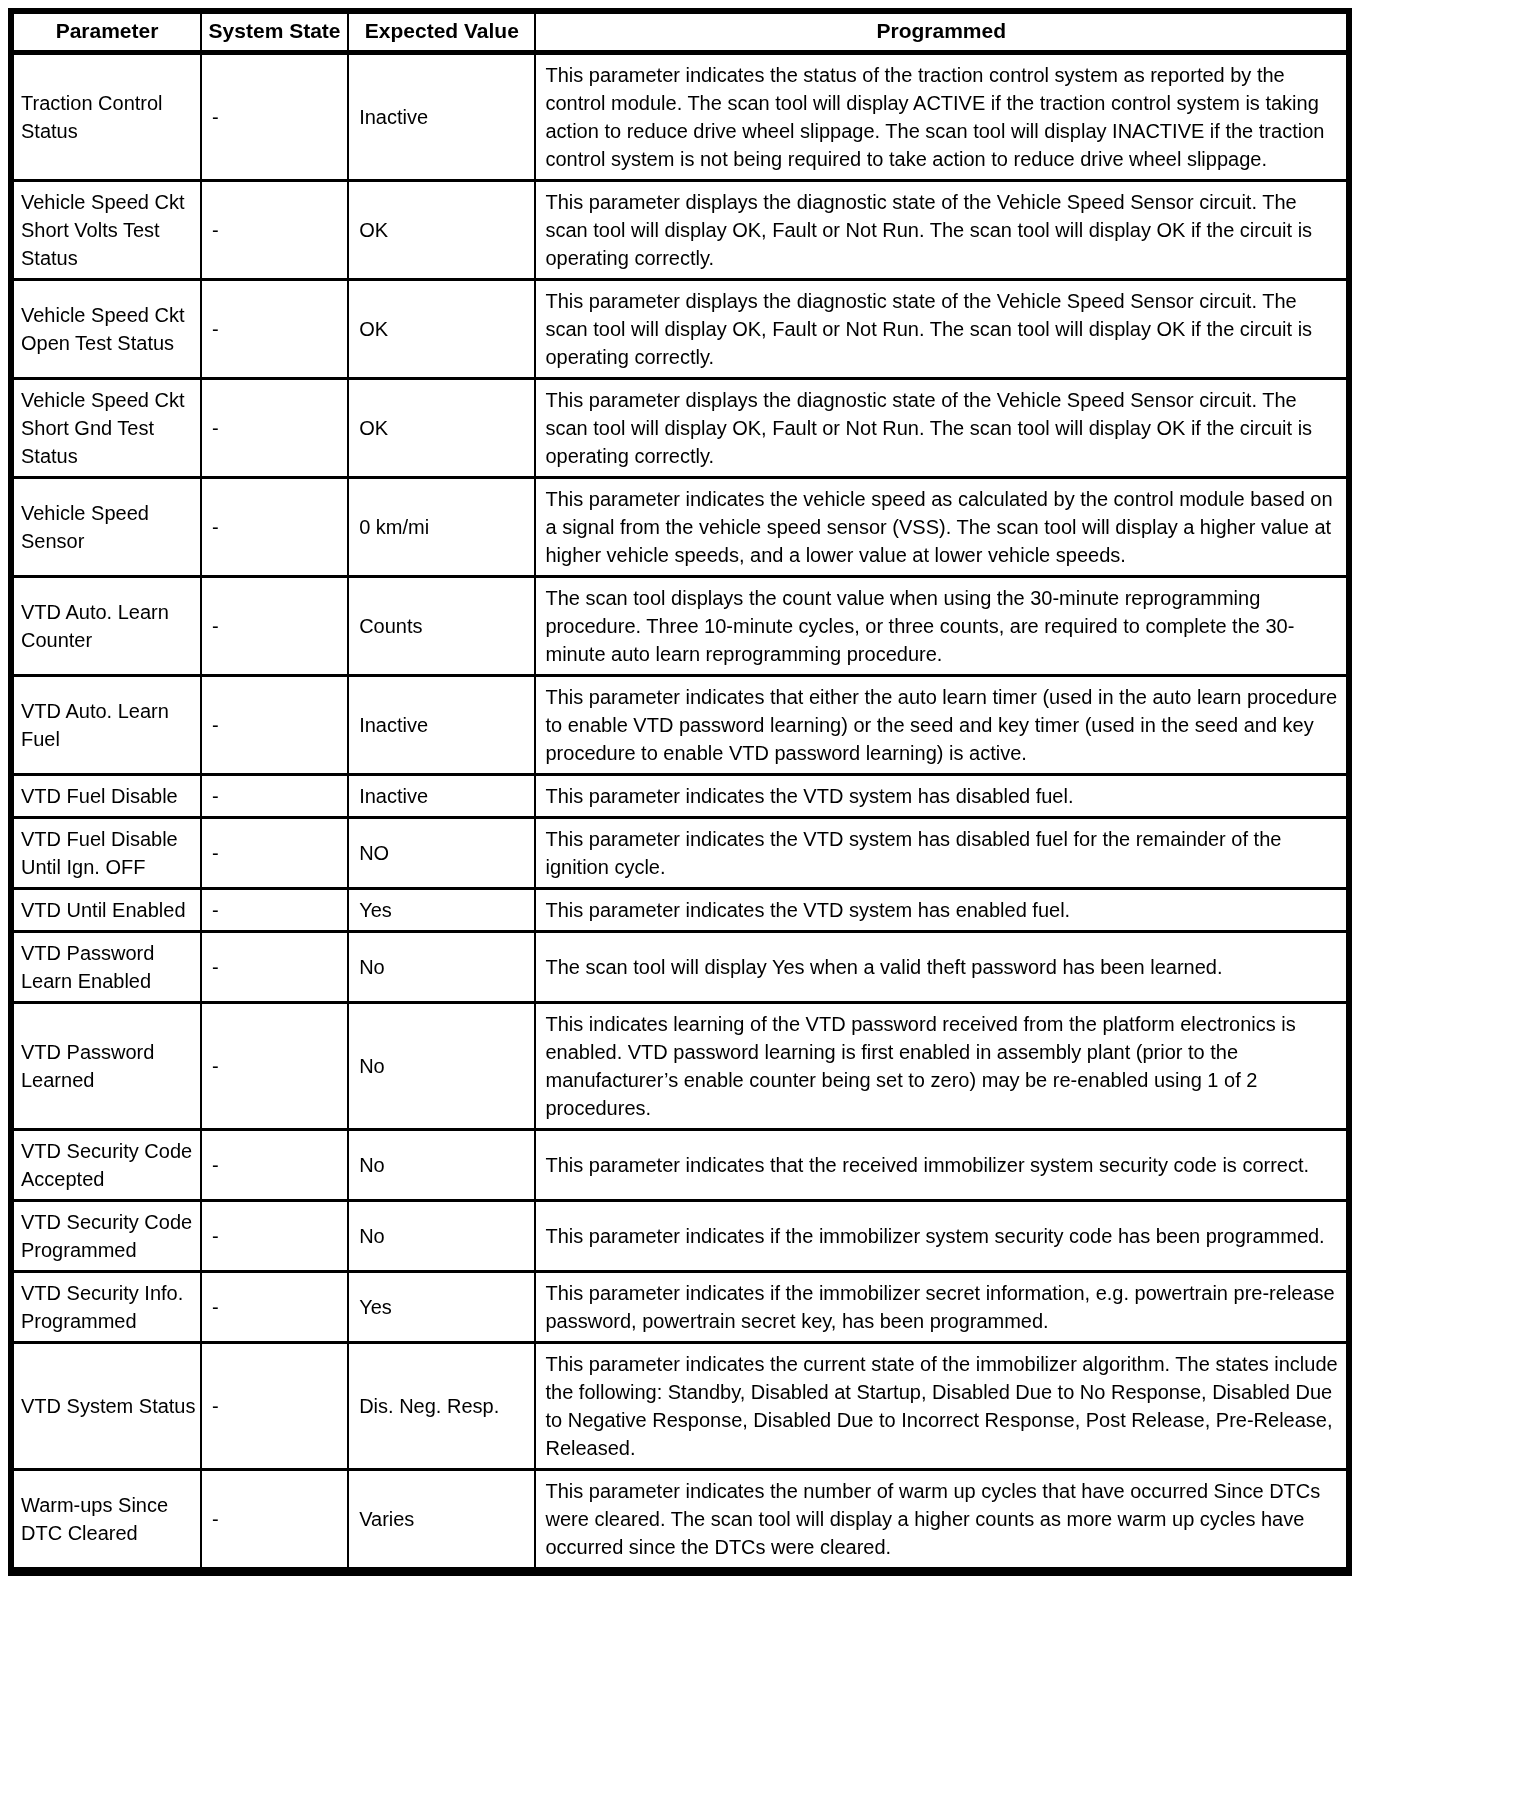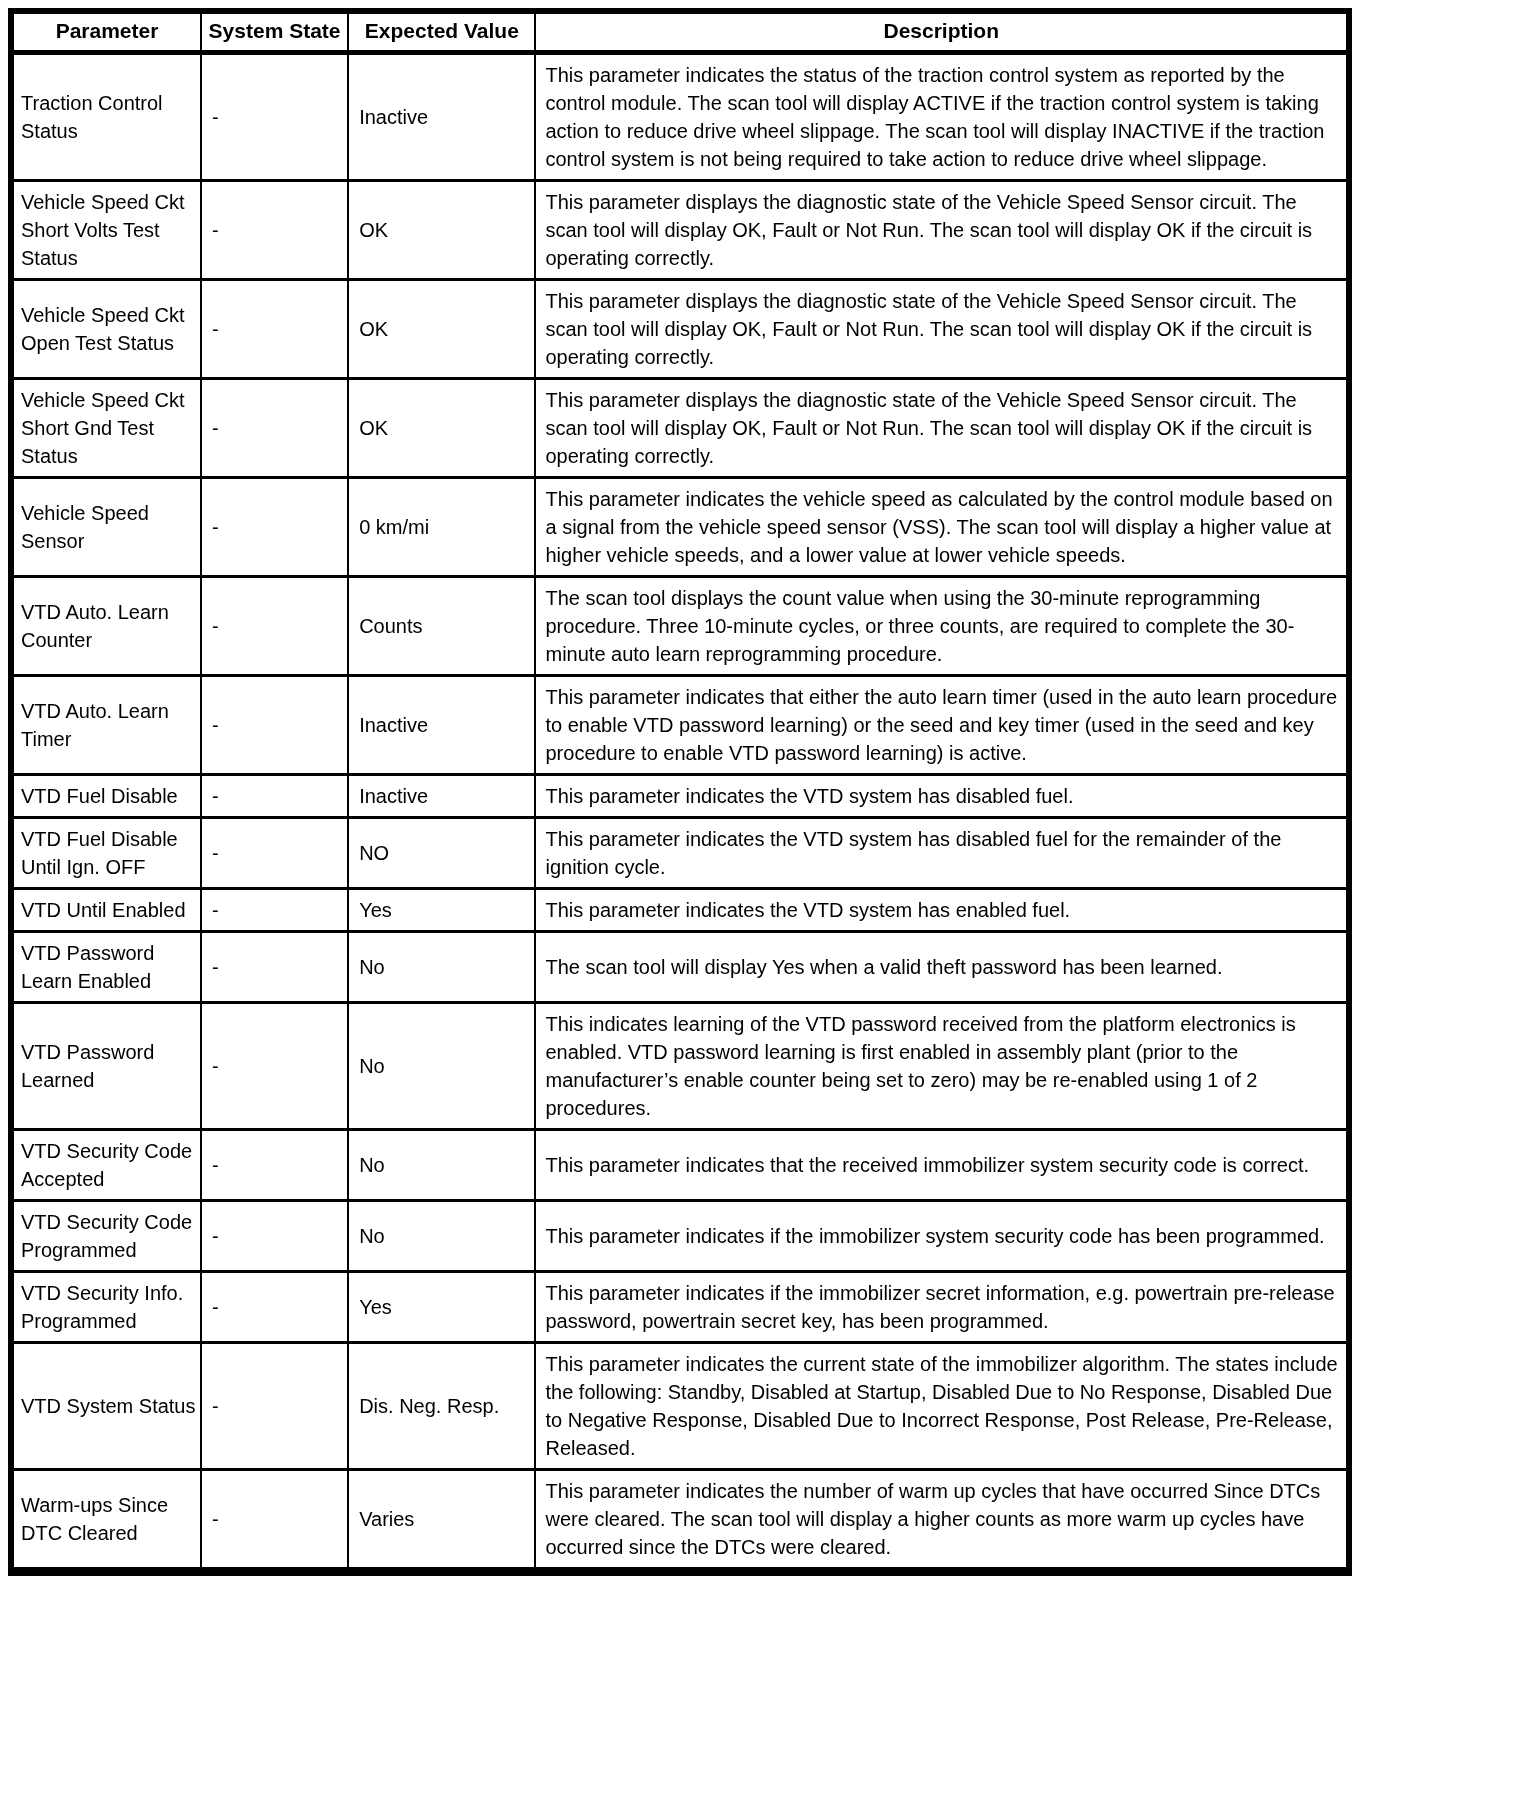--- a/index.html
+++ b/index.html
@@ -61,21 +61,21 @@
       <col class="c-param">
       <col class="c-state">
       <col class="c-value">
       <col class="c-desc">
     </colgroup>
     <thead>
       <tr>
         <th>Parameter</th>
         <th>System State</th>
         <th>Expected Value</th>
-        <th>Description</th>
+        <th>Programmed</th>
       </tr>
     </thead>
     <tbody>
 
   <tr>
     <td class="cell-param">Traction Control Status</td>
     <td class="cell-state">-</td>
     <td class="cell-value">Inactive</td>
     <td class="cell-desc">This parameter indicates the status of the traction control system as reported by the control module. The scan tool will display ACTIVE if the traction control system is taking action to reduce drive wheel slippage. The scan tool will display INACTIVE if the traction control system is not being required to take action to reduce drive wheel slippage.</td>
   </tr>
@@ -109,21 +109,21 @@
   </tr>
 
   <tr>
     <td class="cell-param">VTD Auto. Learn Counter</td>
     <td class="cell-state">-</td>
     <td class="cell-value">Counts</td>
     <td class="cell-desc">The scan tool displays the count value when using the 30-minute reprogramming procedure. Three 10-minute cycles, or three counts, are required to complete the 30-minute auto learn reprogramming procedure.</td>
   </tr>
 
   <tr>
-    <td class="cell-param">VTD Auto. Learn Timer</td>
+    <td class="cell-param">VTD Auto. Learn Fuel</td>
     <td class="cell-state">-</td>
     <td class="cell-value">Inactive</td>
     <td class="cell-desc">This parameter indicates that either the auto learn timer (used in the auto learn procedure to enable VTD password learning) or the seed and key timer (used in the seed and key procedure to enable VTD password learning) is active.</td>
   </tr>
 
   <tr>
     <td class="cell-param">VTD Fuel Disable</td>
     <td class="cell-state">-</td>
     <td class="cell-value">Inactive</td>
     <td class="cell-desc">This parameter indicates the VTD system has disabled fuel.</td>

